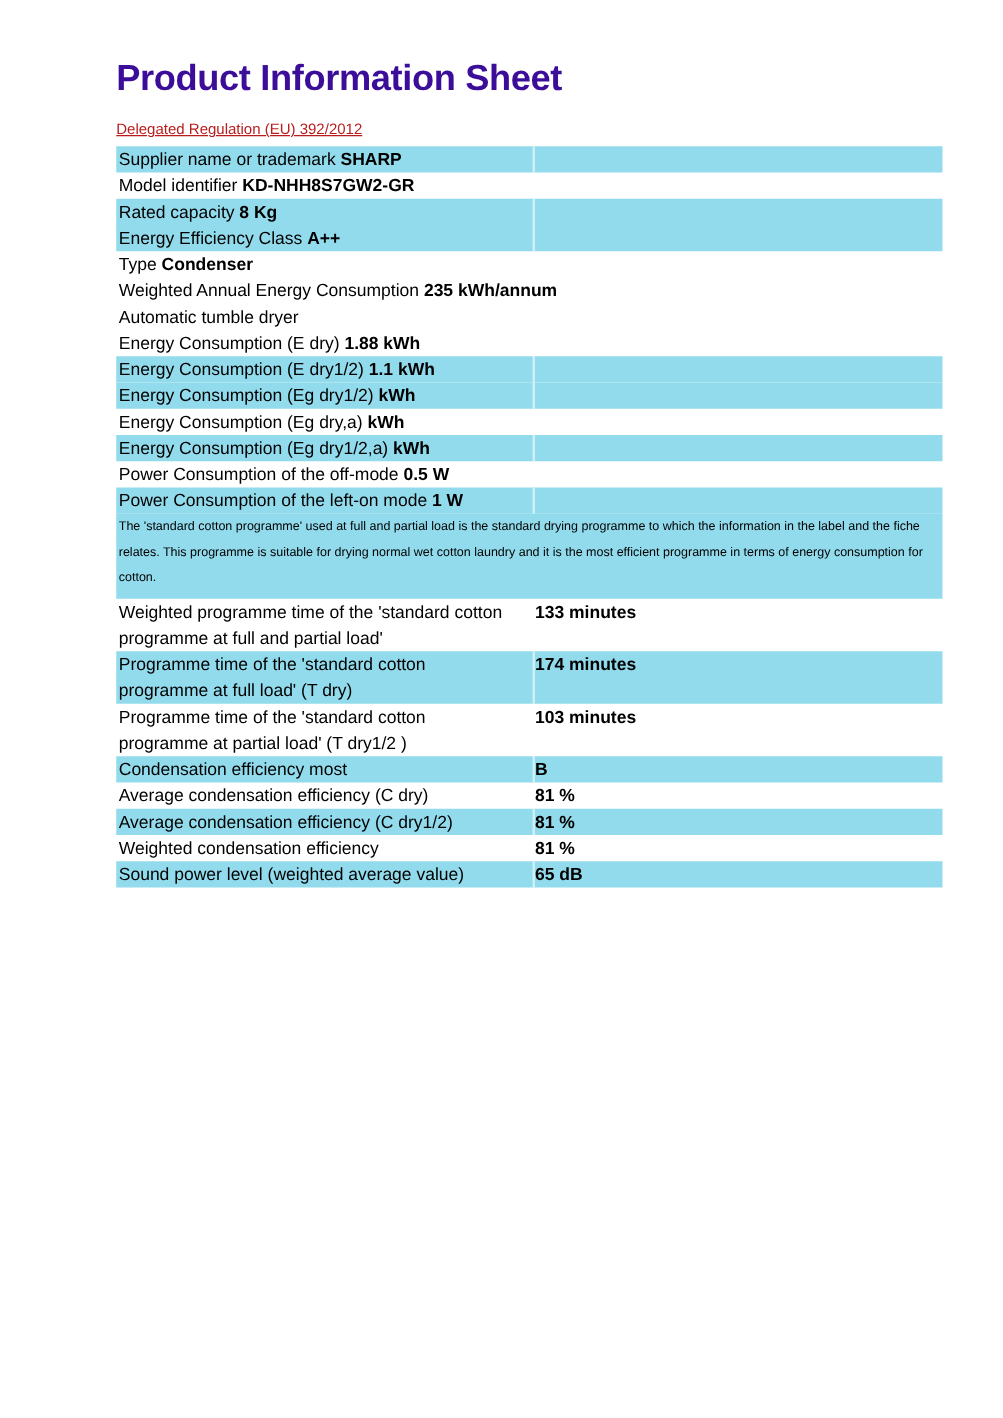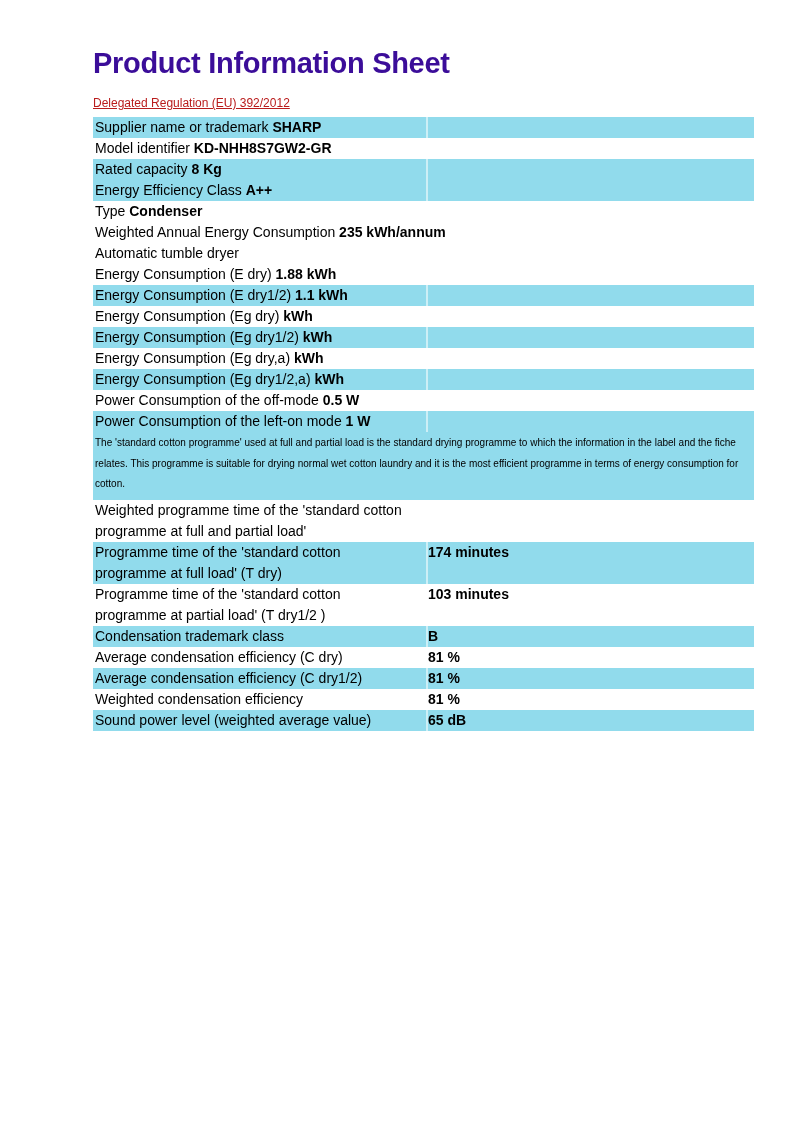--- a/index.html
+++ b/index.html
@@ -108,23 +108,20 @@
         <div class="row inline">
           <div class="cell label">Automatic tumble dryer</div>
         </div>
         <div class="row inline">
           <div class="cell label">Energy Consumption (E dry)<b>&nbsp;1.88 kWh</b></div>
         </div>
         <div class="row inline hl">
           <div class="cell label">Energy Consumption (E dry1/2)<b>&nbsp;1.1 kWh</b></div>
           <div class="divider"></div>
         </div>
-        <div class="row inline">
-          <div class="cell label">Energy Consumption (Eg dry)<b>&nbsp;kWh</b></div>
-        </div>
         <div class="row inline hl">
           <div class="cell label">Energy Consumption (Eg dry1/2)<b>&nbsp;kWh</b></div>
           <div class="divider"></div>
         </div>
         <div class="row inline">
           <div class="cell label">Energy Consumption (Eg dry,a)<b>&nbsp;kWh</b></div>
         </div>
         <div class="row inline hl">
           <div class="cell label">Energy Consumption (Eg dry1/2,a)<b>&nbsp;kWh</b></div>
           <div class="divider"></div>
@@ -134,32 +131,33 @@
         </div>
         <div class="row inline hl">
           <div class="cell label">Power Consumption of the left-on mode<b>&nbsp;1 W</b></div>
           <div class="divider"></div>
         </div>
         <div class="row paragraph hl">
           <div class="para">The 'standard cotton programme' used at full and partial load is the standard drying programme to which the information in the label and the fiche relates. This programme is suitable for drying normal wet cotton laundry and it is the most efficient programme in terms of energy consumption for cotton.</div>
         </div>
         <div class="row twocol">
           <div class="cell label">Weighted programme time of the 'standard cotton programme at full and partial load'</div>
+          <div class="cell value">133 minutes</div>
         </div>
         <div class="row twocol hl">
           <div class="cell label">Programme time of the 'standard cotton programme at full load' (T dry)</div>
           <div class="cell value">174 minutes</div>
           <div class="divider"></div>
         </div>
         <div class="row twocol">
           <div class="cell label">Programme time of the 'standard cotton programme at partial load' (T dry1/2 )</div>
           <div class="cell value">103 minutes</div>
         </div>
         <div class="row twocol hl">
-          <div class="cell label">Condensation trademark class</div>
+          <div class="cell label">Condensation efficiency most</div>
           <div class="cell value">B</div>
           <div class="divider"></div>
         </div>
         <div class="row twocol">
           <div class="cell label">Average condensation efficiency (C dry)</div>
           <div class="cell value">81 %</div>
         </div>
         <div class="row twocol hl">
           <div class="cell label">Average condensation efficiency (C dry1/2)</div>
           <div class="cell value">81 %</div>

